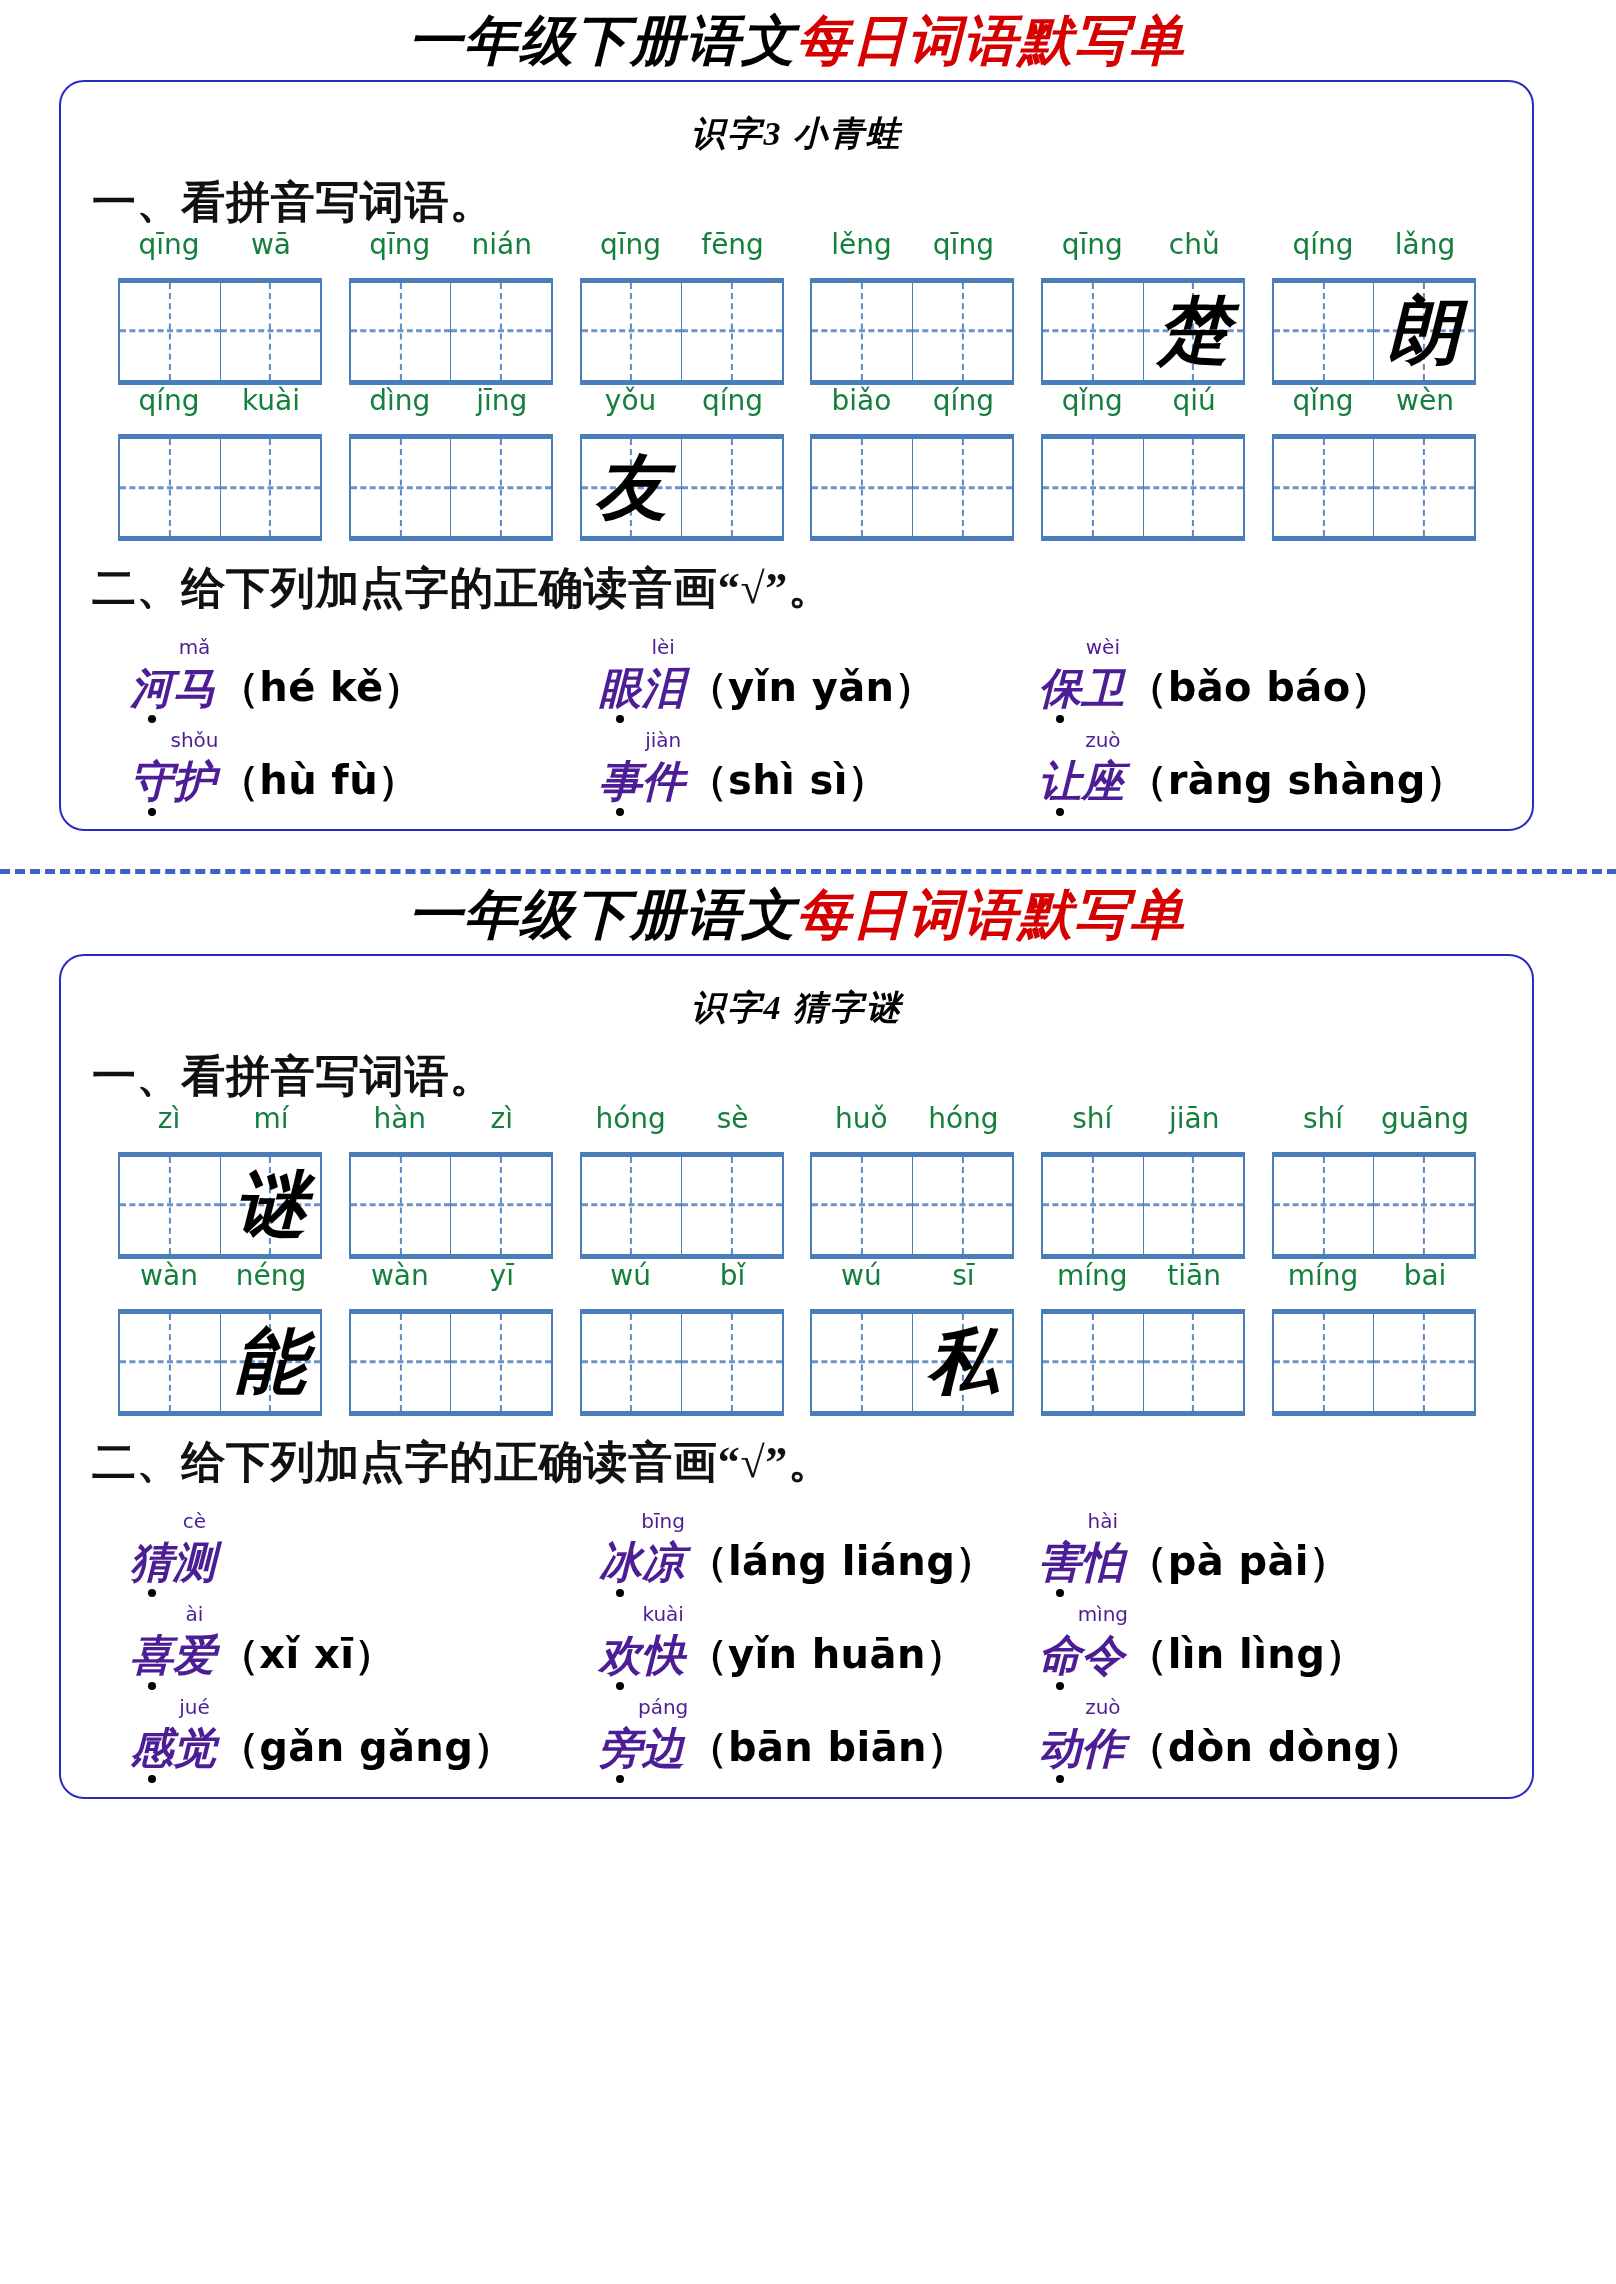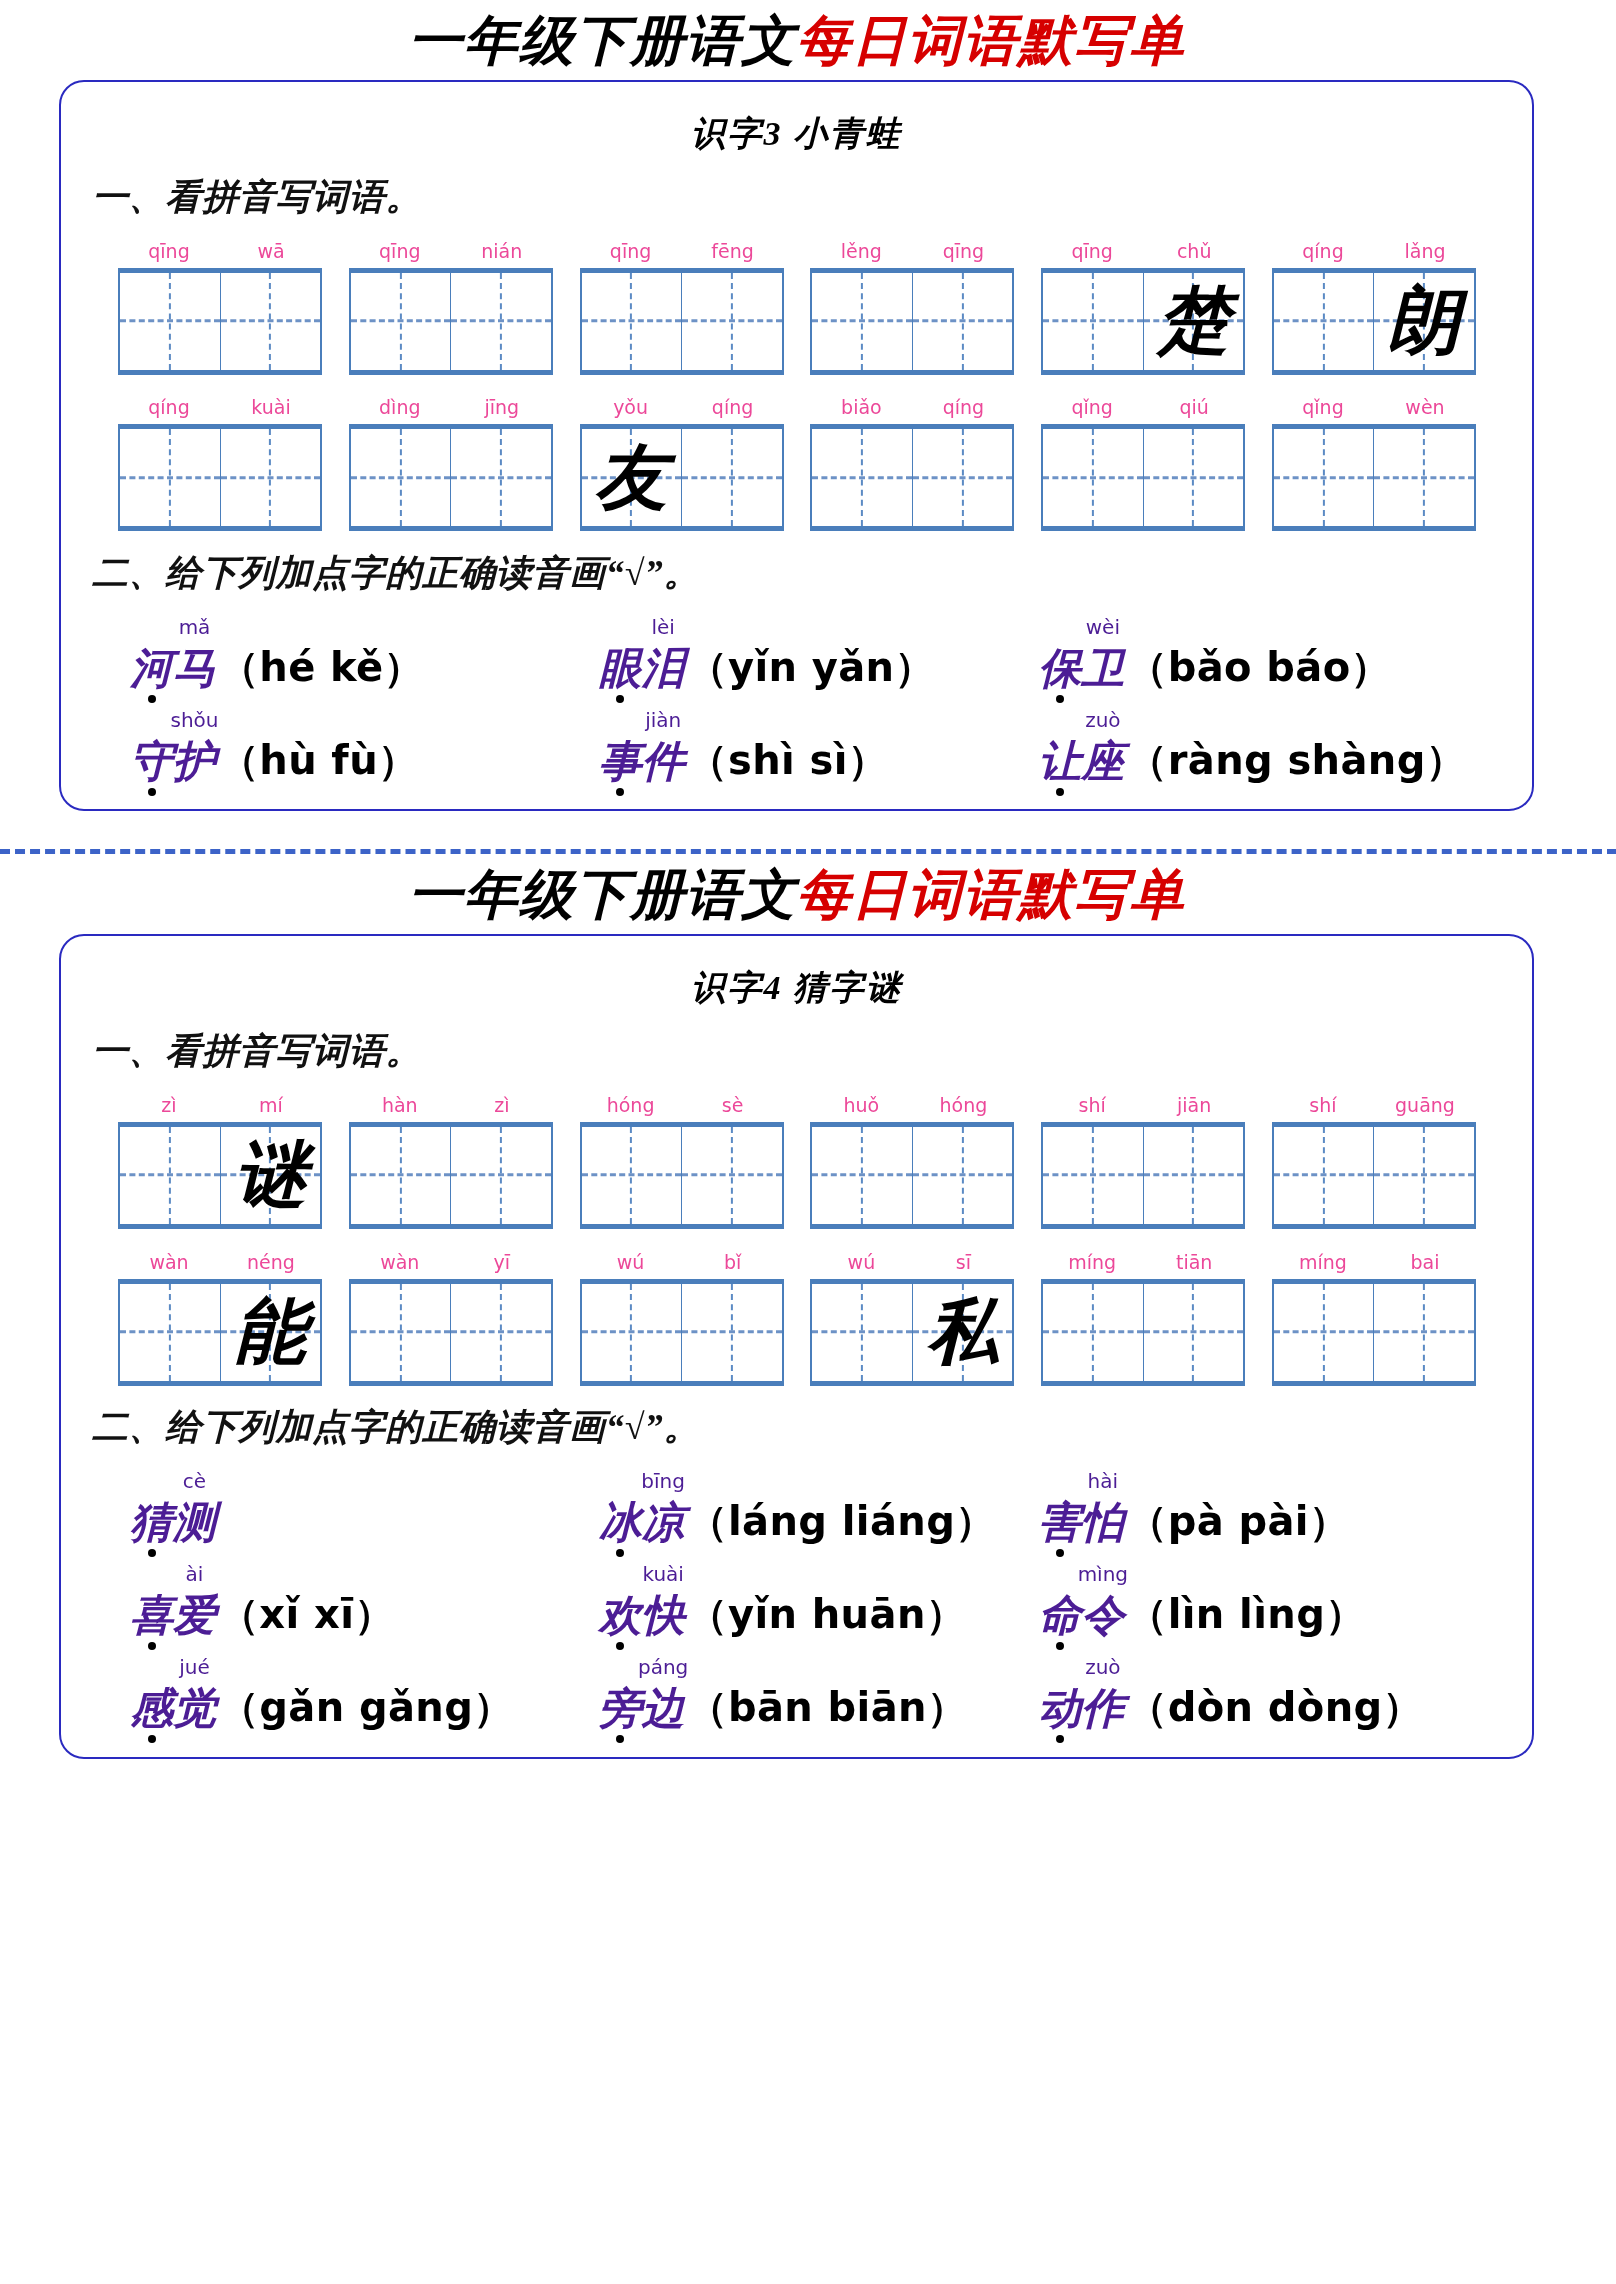--- a/index.html
+++ b/index.html
@@ -56,23 +56,22 @@
     text-align: center;
     font-size: 34px;
     font-weight: bold;
     font-style: italic;
     color: #000;
     letter-spacing: 2.2px;
     margin: 10.3px 0 16px 0;
   }
 
   .qhead {
-    font-size: 36px;
+    font-size: 44px;
     font-weight: bold;
-    font-style: italic;
     color: #111;
     letter-spacing: 0.7px;
     margin: 4.4px 0 2.9px 5.9px;
     white-space: nowrap;
   }
 
   
   .gridrow {
     display: flex;
     justify-content: space-between;
@@ -82,27 +81,27 @@
   }
   .word {
     display: flex;
     flex-direction: column;
     align-items: stretch;
     width: 204px;
   }
   .pinyin {
     display: flex;
     font-family: "DejaVu Sans", sans-serif;
-    font-size: 19px;
-    color: #ec4899;
+    font-size: 28px;
+    color: #15803d;
     letter-spacing: 0px;
     height: 41px;
     align-items: flex-end;
     justify-content: space-around;
-    padding-bottom: 6px;
+    padding-bottom: 17px;
     white-space: nowrap;
   }
   .pinyin span { text-align: center; flex: 1; }
 
   .tzbox {
     display: flex;
     border: 2.2px solid #4a7ebb;
     border-top-width: 5.1px;
     border-bottom-width: 5.1px;
     height: 107px;

